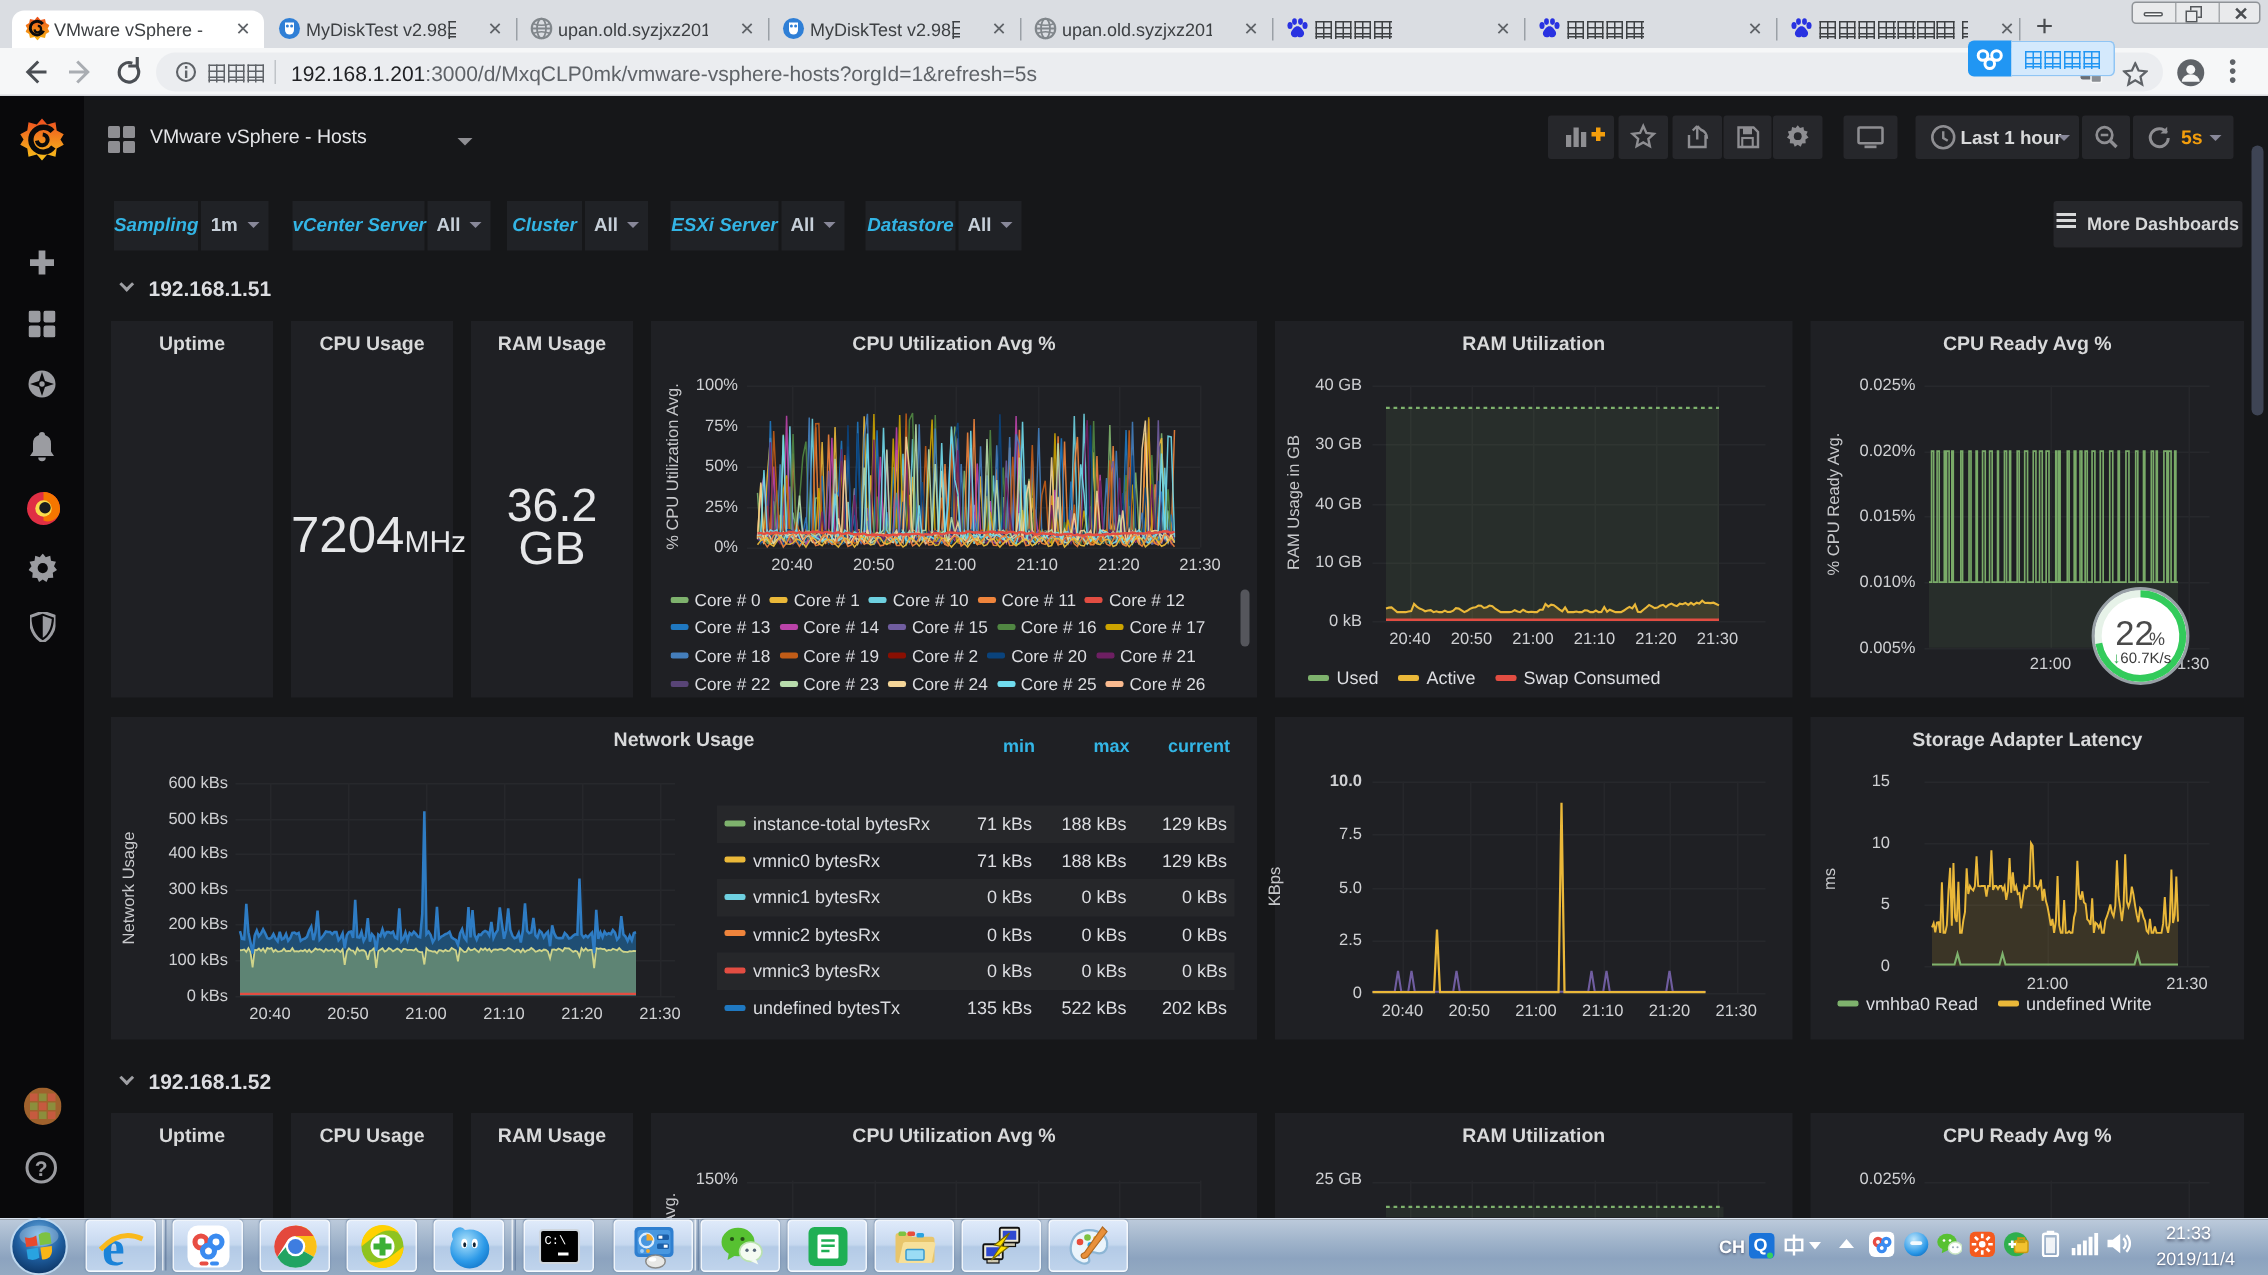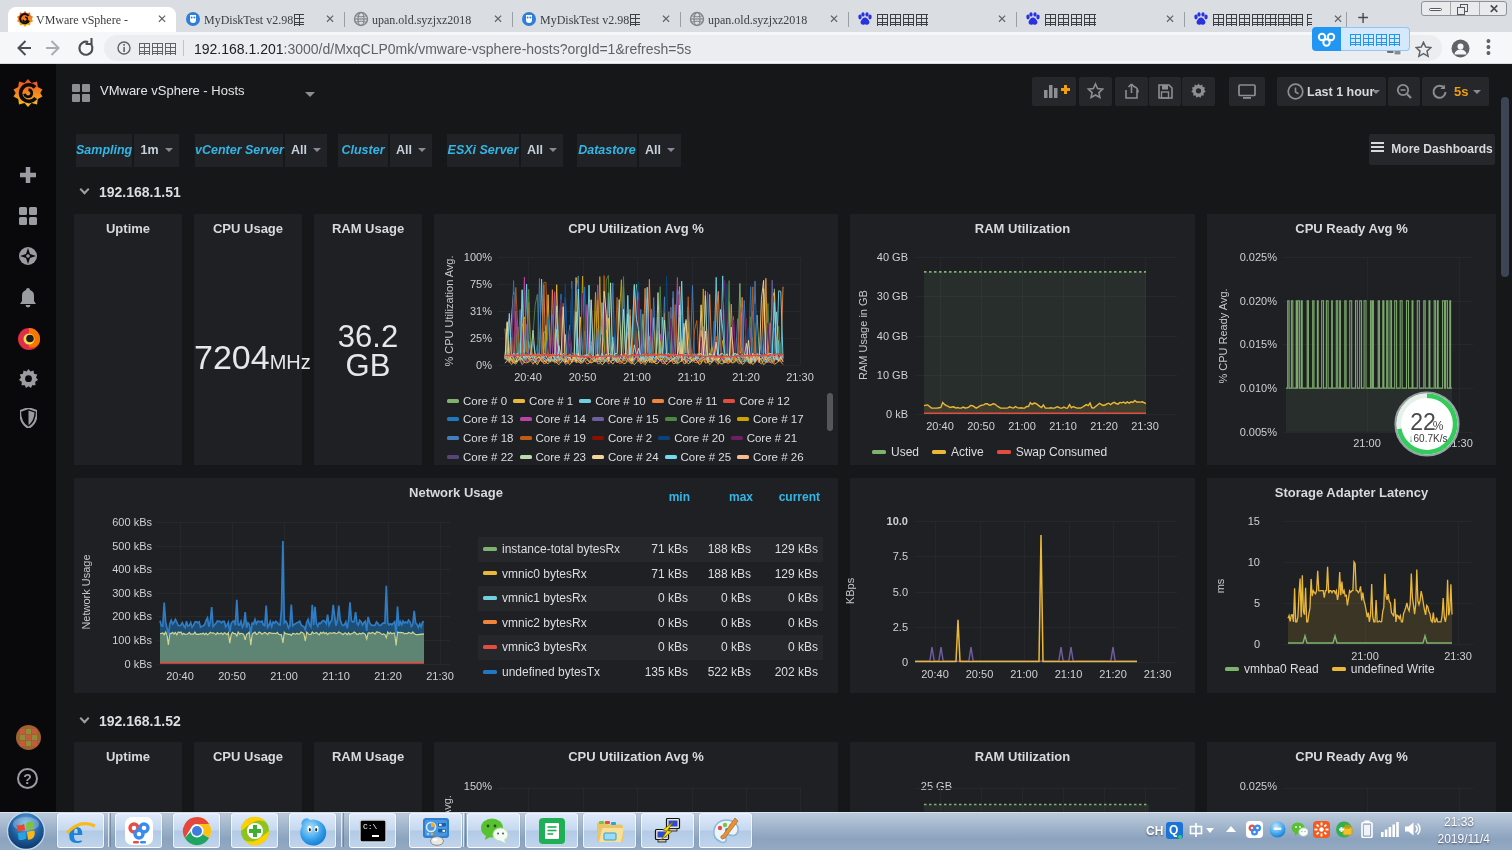--- a/index.html
+++ b/index.html
@@ -1,20 +1,20 @@
 <!DOCTYPE html>
 <html><head><meta charset="utf-8"><title>VMware vSphere - Hosts</title><style>
 *{margin:0;padding:0;box-sizing:border-box;}
 html,body{width:1512px;height:850px;overflow:hidden;background:#161719;
  font-family:"Liberation Sans",sans-serif;}
 #page{position:relative;width:1512px;height:850px;}
 .abs{position:absolute;}
 #tabbar{position:absolute;left:0;top:0;width:1512px;height:32px;background:#dadde2;}
 .tab{position:absolute;top:7px;height:25px;border-radius:8px 8px 0 0;font-size:12px;color:#3d4043;}
-.tab .ttl{position:absolute;left:28px;top:6px;right:40px;white-space:nowrap;overflow:hidden;font-family:Liberation Serif, serif;}
+.tab .ttl{position:absolute;left:28px;top:6px;right:40px;white-space:nowrap;overflow:hidden;}
 .tab .fav{position:absolute;left:9px;top:4px;width:16px;height:16px;}
 .tab .cls{position:absolute;right:7px;top:5px;width:14px;height:14px;color:#5f6368;font-size:12px;line-height:14px;text-align:center;}
 .tabsep{position:absolute;top:12px;width:1px;height:15px;background:#9aa0a6;}
 #toolbar{position:absolute;left:0;top:32px;width:1512px;height:32px;background:#f6f7f8;border-bottom:1px solid #d8dade;}
 #omni{position:absolute;left:104px;top:35px;width:1338px;height:26px;border-radius:13px;background:#ebedf0;}
 .cj{display:inline-block;width:11.5px;height:12px;margin:0 0.8px;vertical-align:-1.5px;position:relative;}
 .cj i{position:absolute;left:0;top:0;right:0;bottom:0;background:
  linear-gradient(currentColor,currentColor) 0 0/100% 1.4px no-repeat,
  linear-gradient(currentColor,currentColor) 0 4px/100% 1px no-repeat,
  linear-gradient(currentColor,currentColor) 0 8px/100% 1px no-repeat,
@@ -358,21 +358,21 @@
     <div class="grid" style="left:498px;top:338.0px;width:302px;height:1px;"></div>
     <div class="grid" style="left:498px;top:365.0px;width:302px;height:1px;"></div>
     <div class="gridv" style="left:528.0px;top:257.0px;width:1px;height:108.0px;"></div>
     <div class="gridv" style="left:582.5px;top:257.0px;width:1px;height:108.0px;"></div>
     <div class="gridv" style="left:637.0px;top:257.0px;width:1px;height:108.0px;"></div>
     <div class="gridv" style="left:691.5px;top:257.0px;width:1px;height:108.0px;"></div>
     <div class="gridv" style="left:746.0px;top:257.0px;width:1px;height:108.0px;"></div>
     <div class="gridv" style="left:800.0px;top:257.0px;width:1px;height:108.0px;"></div>
     <div class="tick" style="left:452px;top:251.0px;width:40px;">100%</div>
     <div class="tick" style="left:452px;top:278.0px;width:40px;">75%</div>
-    <div class="tick" style="left:452px;top:305.0px;width:40px;">31%</div>
+    <div class="tick" style="left:452px;top:305.0px;width:40px;">50%</div>
     <div class="tick" style="left:452px;top:332.0px;width:40px;">25%</div>
     <div class="tick" style="left:452px;top:359.0px;width:40px;">0%</div>
     <div class="xtick" style="left:506.0px;top:371.0px;">20:40</div>
     <div class="xtick" style="left:560.5px;top:371.0px;">20:50</div>
     <div class="xtick" style="left:615.0px;top:371.0px;">21:00</div>
     <div class="xtick" style="left:669.5px;top:371.0px;">21:10</div>
     <div class="xtick" style="left:724.0px;top:371.0px;">21:20</div>
     <div class="xtick" style="left:778.0px;top:371.0px;">21:30</div>
     <svg class="abs" style="left:498px;top:257px;" width="302" height="109">
       <polyline points="7.0,71.6 9.2,103.7 11.3,99.3 13.5,105.0 15.6,105.6 17.8,77.2 19.9,99.5 22.1,103.7 24.2,32.6 26.4,99.1 28.6,104.3 30.7,84.7 32.9,97.6 35.0,98.0 37.2,100.6 39.3,102.2 41.5,97.8 43.6,97.5 45.8,75.1 47.9,74.7 50.1,104.9 52.3,99.7 54.4,102.2 56.6,103.2 58.7,99.5 60.9,104.2 63.0,104.3 65.2,96.2 67.3,100.4 69.5,97.6 71.7,68.6 73.8,103.2 76.0,96.7 78.1,102.8 80.3,102.0 82.4,101.4 84.6,103.4 86.7,103.3 88.9,97.1 91.0,103.7 93.2,88.3 95.4,104.8 97.5,98.1 99.7,105.2 101.8,96.2 104.0,96.4 106.1,105.7 108.3,99.2 110.4,103.2 112.6,104.8 114.8,101.4 116.9,97.3 119.1,101.0 121.2,97.0 123.4,102.9 125.5,99.9 127.7,98.4 129.8,98.3 132.0,105.8 134.1,105.7 136.3,97.3 138.5,27.3 140.6,56.1 142.8,105.2 144.9,56.9 147.1,100.5 149.2,97.4 151.4,103.8 153.5,98.7 155.7,102.8 157.9,99.5 160.0,75.3 162.2,102.6 164.3,103.6 166.5,105.1 168.6,103.6 170.8,74.3 172.9,99.3 175.1,104.6 177.2,100.3 179.4,98.2 181.6,60.1 183.7,101.7 185.9,98.8 188.0,62.2 190.2,102.5 192.3,103.4 194.5,101.5 196.6,103.1 198.8,96.9 201.0,97.5 203.1,105.3 205.3,97.7 207.4,96.8 209.6,104.2 211.7,103.8 213.9,105.3 216.0,96.3 218.2,98.2 220.3,101.7 222.5,96.2 224.7,98.9 226.8,103.0 229.0,100.2 231.1,48.9 233.3,101.0 235.4,104.3 237.6,105.1 239.7,100.1 241.9,26.4 244.1,103.4 246.2,99.8 248.4,100.2 250.5,96.8 252.7,98.9 254.8,102.0 257.0,102.9 259.1,58.1 261.3,96.1 263.4,105.1 265.6,103.3 267.8,97.3 269.9,102.2 272.1,97.7 274.2,99.9 276.4,31.8 278.5,102.9 280.7,83.3 282.8,104.8 285.0,103.2" fill="none" stroke="#7EB26D" stroke-width="1.0" stroke-opacity="0.9"></polyline>
@@ -562,21 +562,21 @@
     <div class="grid" style="left:498px;top:787.5px;width:302px;height:1px;"></div>
     <div class="gridv" style="left:528.0px;top:787px;width:1px;height:25px;"></div>
     <div class="gridv" style="left:582.5px;top:787px;width:1px;height:25px;"></div>
     <div class="gridv" style="left:637.0px;top:787px;width:1px;height:25px;"></div>
     <div class="gridv" style="left:691.5px;top:787px;width:1px;height:25px;"></div>
     <div class="gridv" style="left:746.0px;top:787px;width:1px;height:25px;"></div>
     <div class="gridv" style="left:800.0px;top:787px;width:1px;height:25px;"></div>
     <div class="ylab" style="left:432px;top:800px;width:30px;text-align:center;">Avg.</div>
     <div class="panel" style="left:850px;top:742px;width:345px;height:70px;"></div>
     <div class="ptitle" style="left:850px;top:749px;width:345px;">RAM Utilization</div>
-    <div class="tick" style="left:912px;top:780px;width:40px;">25 GB</div>
+    <div class="tick" style="left:868px;top:780px;width:40px;">25 GB</div>
     <div class="grid" style="left:915px;top:787.5px;width:262px;height:1px;"></div>
     <div class="gridv" style="left:940.0px;top:787px;width:1px;height:25px;"></div>
     <div class="gridv" style="left:981.0px;top:787px;width:1px;height:25px;"></div>
     <div class="gridv" style="left:1022.0px;top:787px;width:1px;height:25px;"></div>
     <div class="gridv" style="left:1063.0px;top:787px;width:1px;height:25px;"></div>
     <div class="gridv" style="left:1104.0px;top:787px;width:1px;height:25px;"></div>
     <div class="gridv" style="left:1145.0px;top:787px;width:1px;height:25px;"></div>
     <svg class="abs" style="left:915px;top:787px;" width="262" height="25">
       <rect x="9.0" y="17.5" width="225.0" height="7.0" fill="#7EB26D" fill-opacity="0.10"></rect>
       <line x1="9.0" y1="17.5" x2="234.0" y2="17.5" stroke="#7EB26D" stroke-width="1.5" stroke-dasharray="2.5,2.5"></line>

